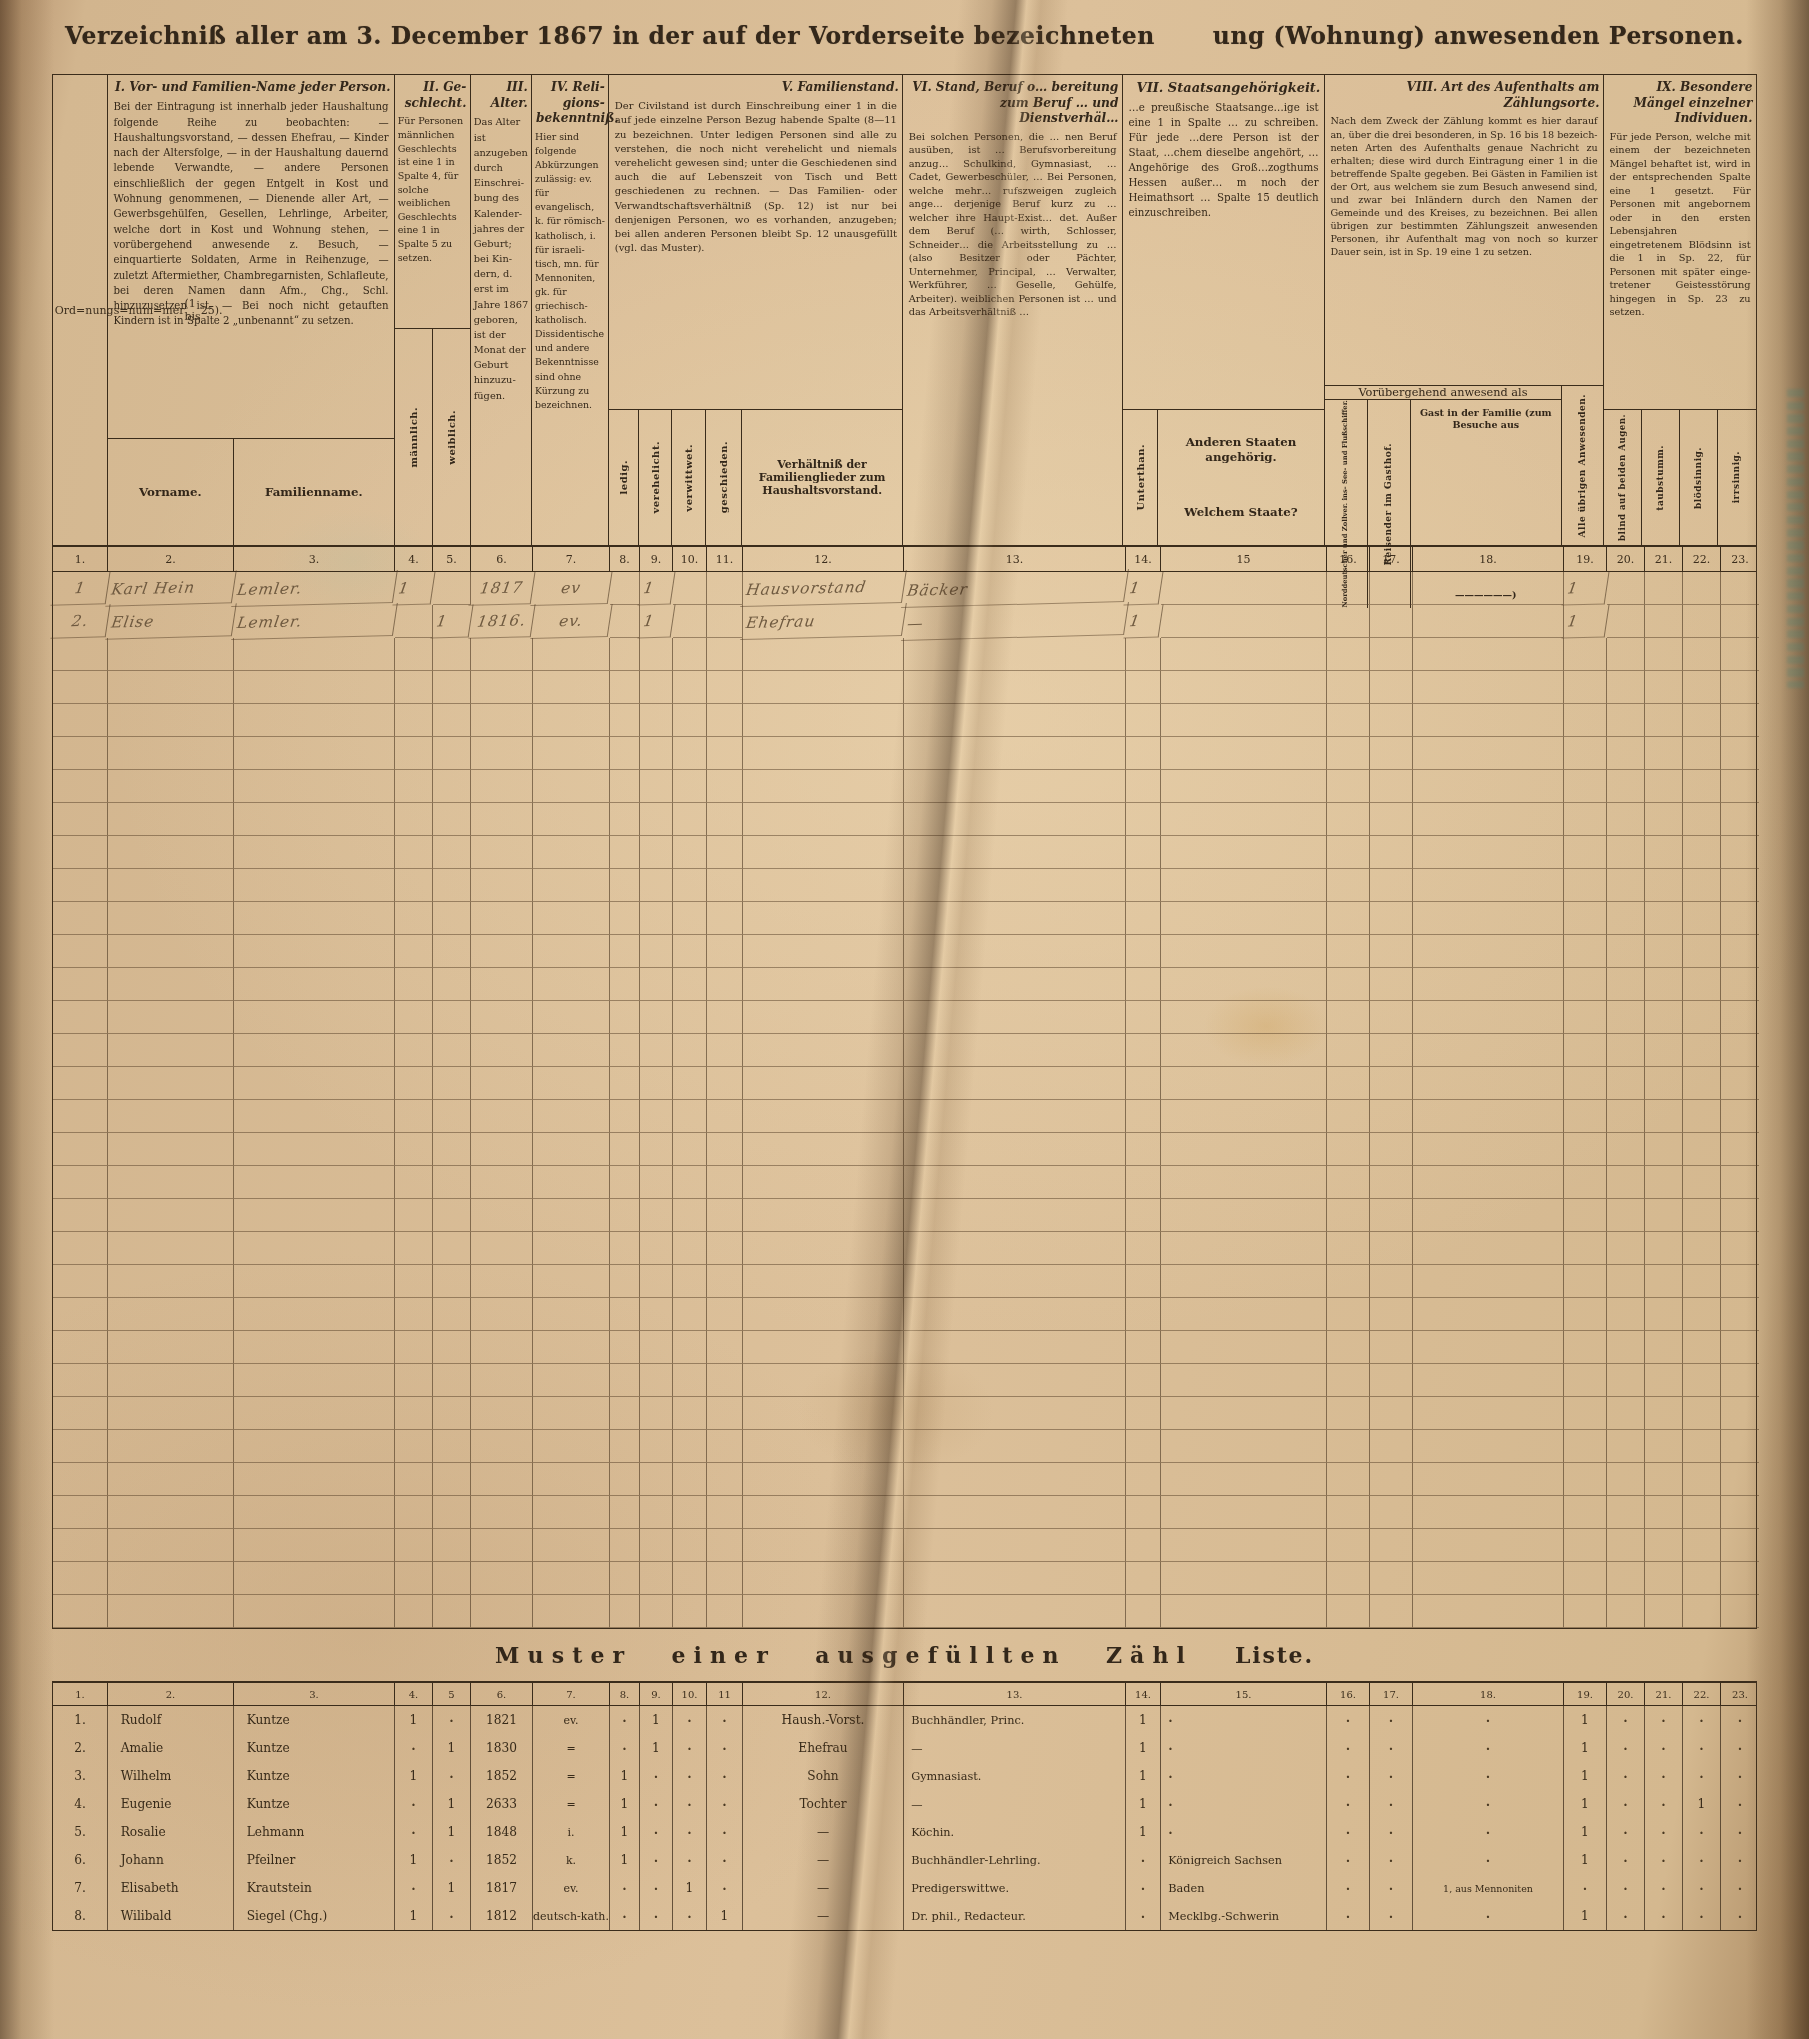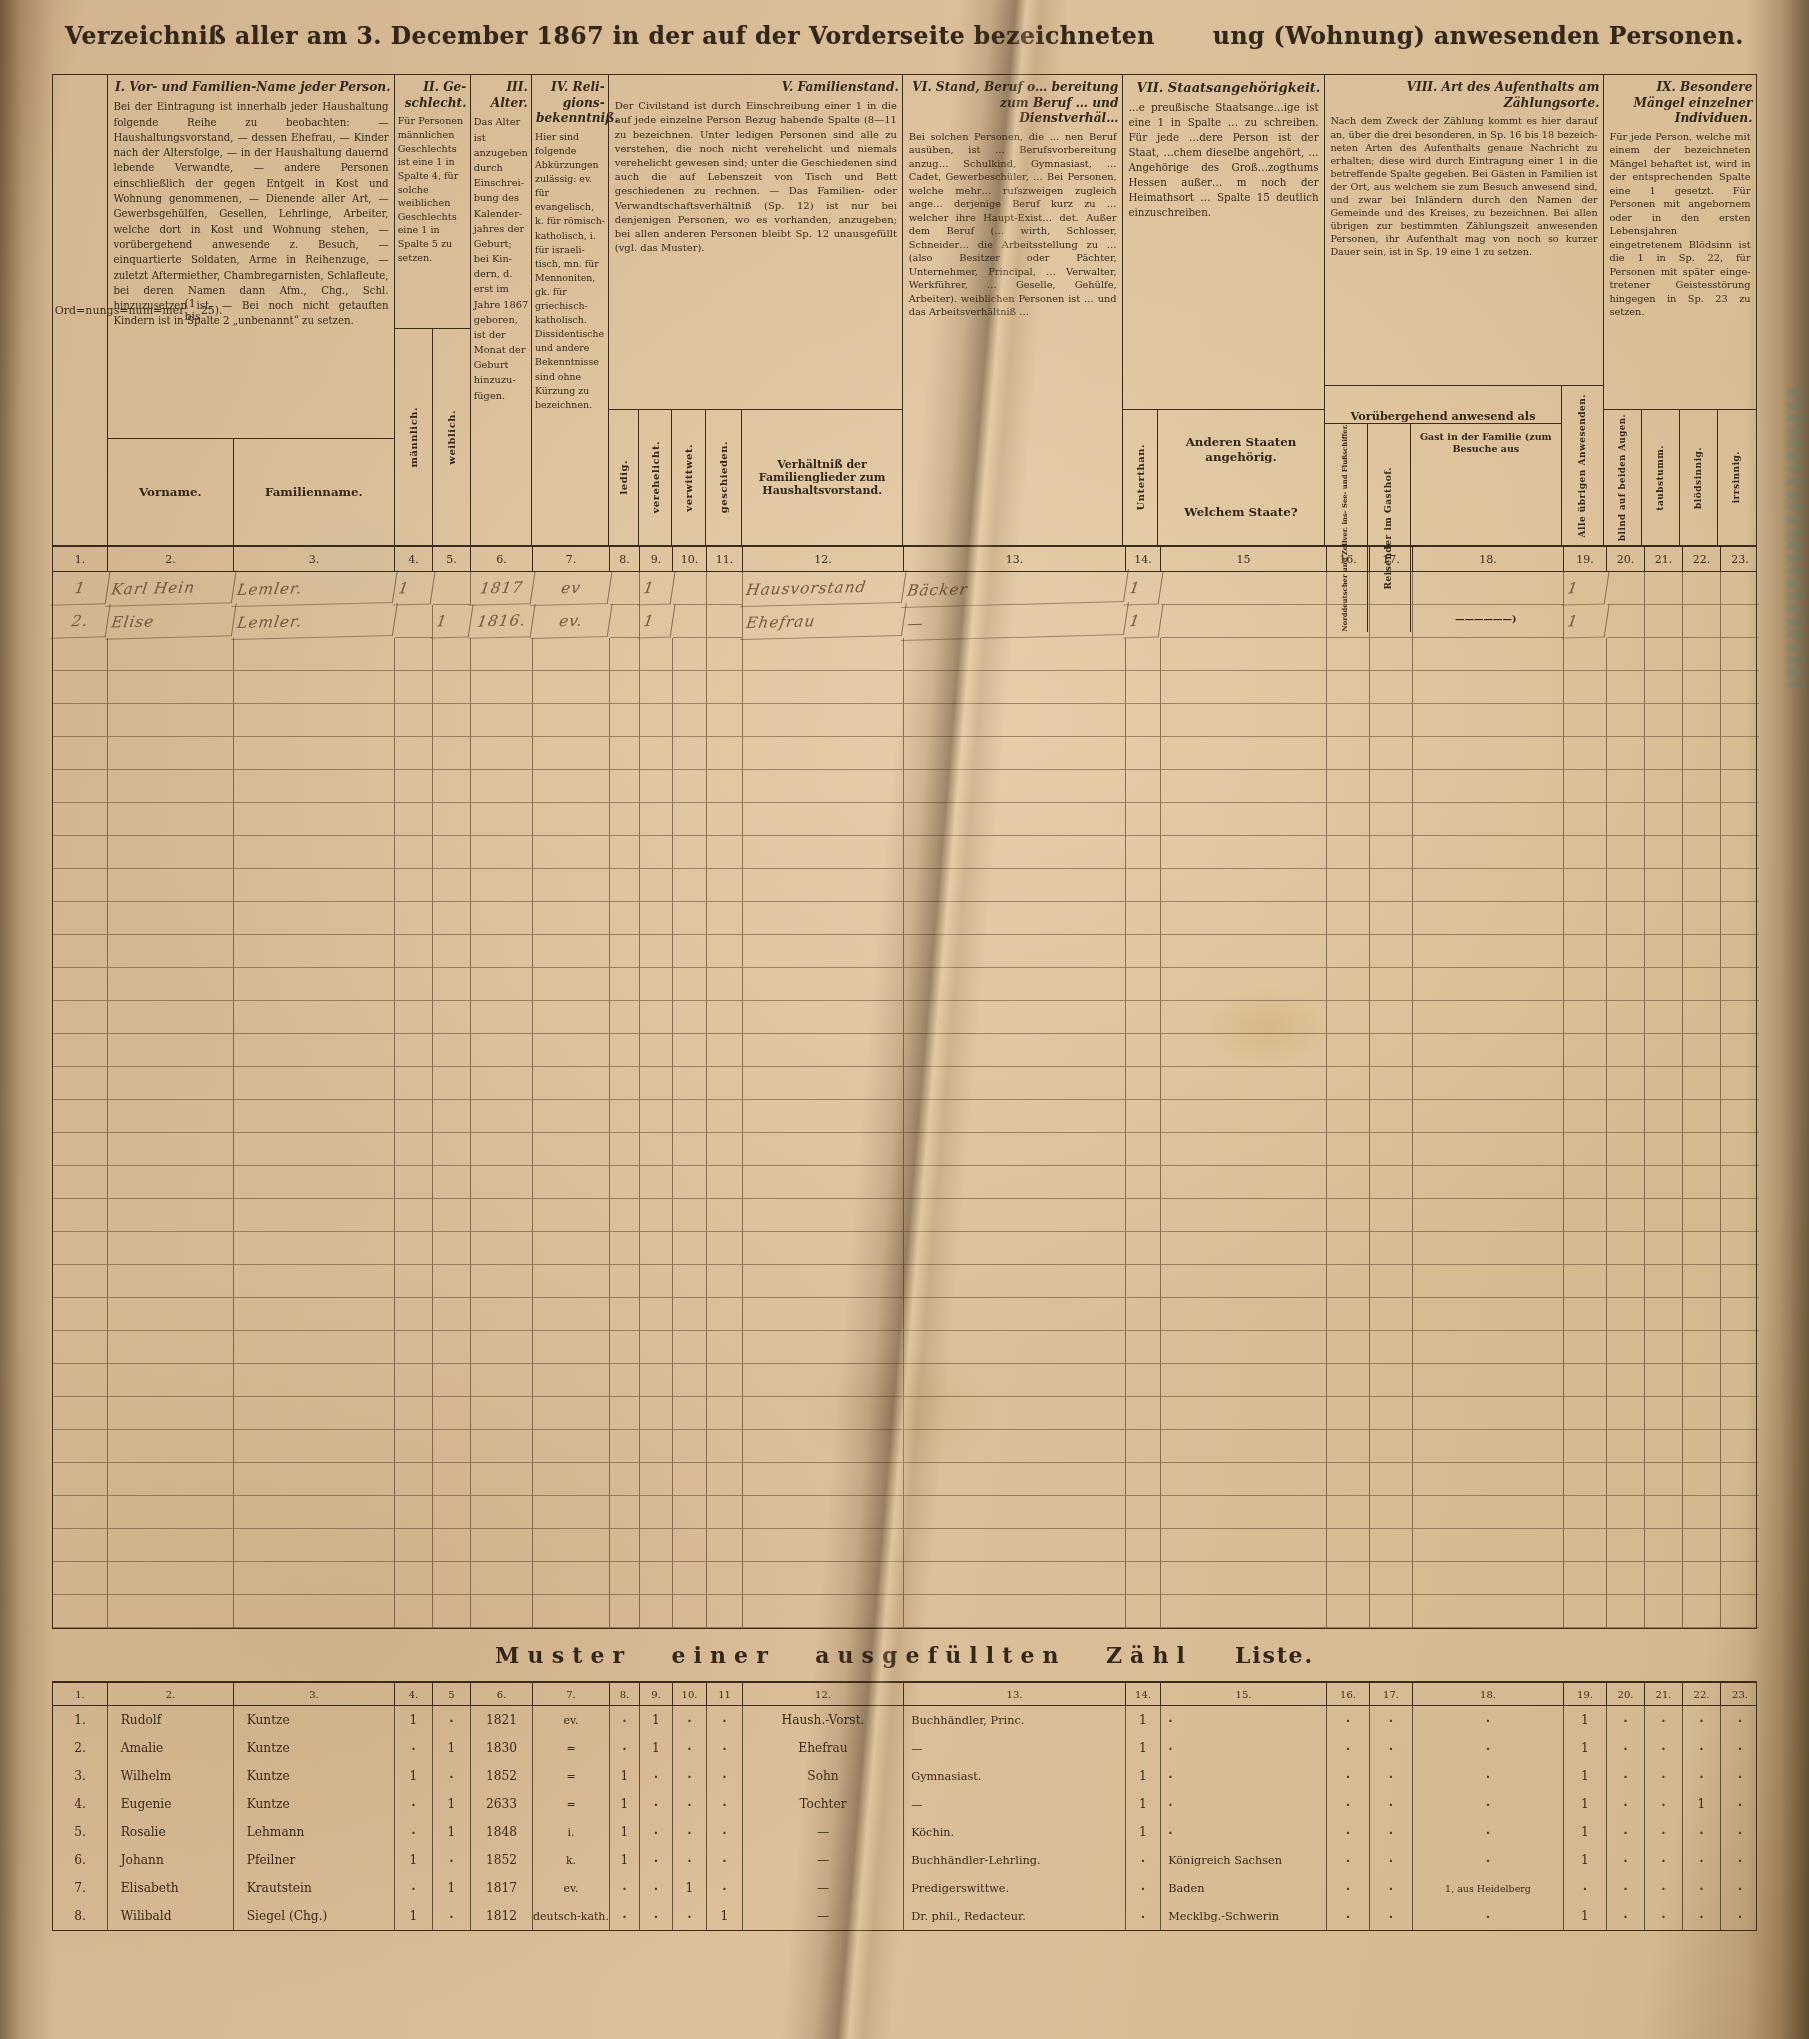--- a/index.html
+++ b/index.html
@@ -43,21 +43,21 @@
   .gtitle{font-weight:bold;text-align:right;font-size:12.2px;line-height:1.25;padding:5.4px 3.6px 1.8px 3.6px;font-style:italic;}
   .gbody{font-size:9.6px;line-height:1.42;text-align:justify;padding:1.8px 5.4px 3.6px 5.4px;flex:1;color:#36291a;}
   .gbody.center{text-align:left;padding:1.8px 2.7px;}
   .subband{border-top:1.4px solid #3a2c1b;display:flex;box-sizing:border-box;}
   .sb{border-right:0.9px solid #3a2c1b;box-sizing:border-box;display:flex;align-items:center;justify-content:center;text-align:center;}
   .sb:last-child{border-right:none;}
   .sb.lbl{font-weight:bold;font-size:11.8px;}
   .vtext{writing-mode:vertical-rl;transform:rotate(180deg);font-weight:bold;font-size:10px;letter-spacing:0.5px;line-height:1.1;}
   .vtiny{writing-mode:vertical-rl;transform:rotate(180deg);font-weight:bold;font-size:6.8px;line-height:1.15;}
   #ordbox{display:flex;flex-direction:row;justify-content:space-around;align-items:center;font-size:11px;padding:63px 1.8px;color:#3c2e1d;}
-  .vbar{height:24.4px;border-bottom:0.9px solid #3a2c1b;display:flex;align-items:center;justify-content:center;font-weight:bold;font-size:11.3px;margin-top:23px;}
+  .vbar{height:24.4px;border-bottom:0.9px solid #3a2c1b;display:flex;align-items:center;justify-content:center;font-weight:normal;font-size:11.3px;}
   .gastcell{flex-direction:column;justify-content:space-between;padding:7.2px 3.6px;font-weight:bold;font-size:9.5px;line-height:1.2;}
   .staatewrap{flex-direction:column;justify-content:space-around;padding:5.4px 3.6px;font-weight:bold;font-size:11.8px;line-height:1.3;}
 
   
   #main-numbers,#muster-numbers{border-left:1.8px solid #3a2c1b;border-right:1.8px solid #3a2c1b;border-top:2.7px double #3a2c1b;border-bottom:1.8px solid #3a2c1b;}
   .ncell{height:24.4px;display:flex;align-items:center;justify-content:center;font-size:11px;border-right:0.9px solid #3a2c1b;box-sizing:border-box;color:#3c2e1d;}
   .ncell:nth-child(23n){border-right:none;}
 
   
   #main-body{border-left:1.8px solid #3a2c1b;border-right:1.8px solid #3a2c1b;border-bottom:1.8px solid #3a2c1b;grid-auto-rows:33px;}
@@ -1168,21 +1168,21 @@
         <div class="mcell mc8 dot">·</div>
         <div class="mcell mc9 dot">·</div>
         <div class="mcell mc10">1</div>
         <div class="mcell mc11 dot">·</div>
         <div class="mcell mc12">—</div>
         <div class="mcell mc13">Predigerswittwe.</div>
         <div class="mcell mc14 dot">·</div>
         <div class="mcell mc15">Baden</div>
         <div class="mcell mc16 dot">·</div>
         <div class="mcell mc17 dot">·</div>
-        <div class="mcell mc18">1, aus Heidelberg</div>
+        <div class="mcell mc18">1, aus Mennoniten</div>
         <div class="mcell mc19 dot">·</div>
         <div class="mcell mc20 dot">·</div>
         <div class="mcell mc21 dot">·</div>
         <div class="mcell mc22 dot">·</div>
         <div class="mcell mc23 dot">·</div>
         <div class="mcell mc1">8.</div>
         <div class="mcell mc2">Wilibald</div>
         <div class="mcell mc3">Siegel (Chg.)</div>
         <div class="mcell mc4">1</div>
         <div class="mcell mc5 dot">·</div>

